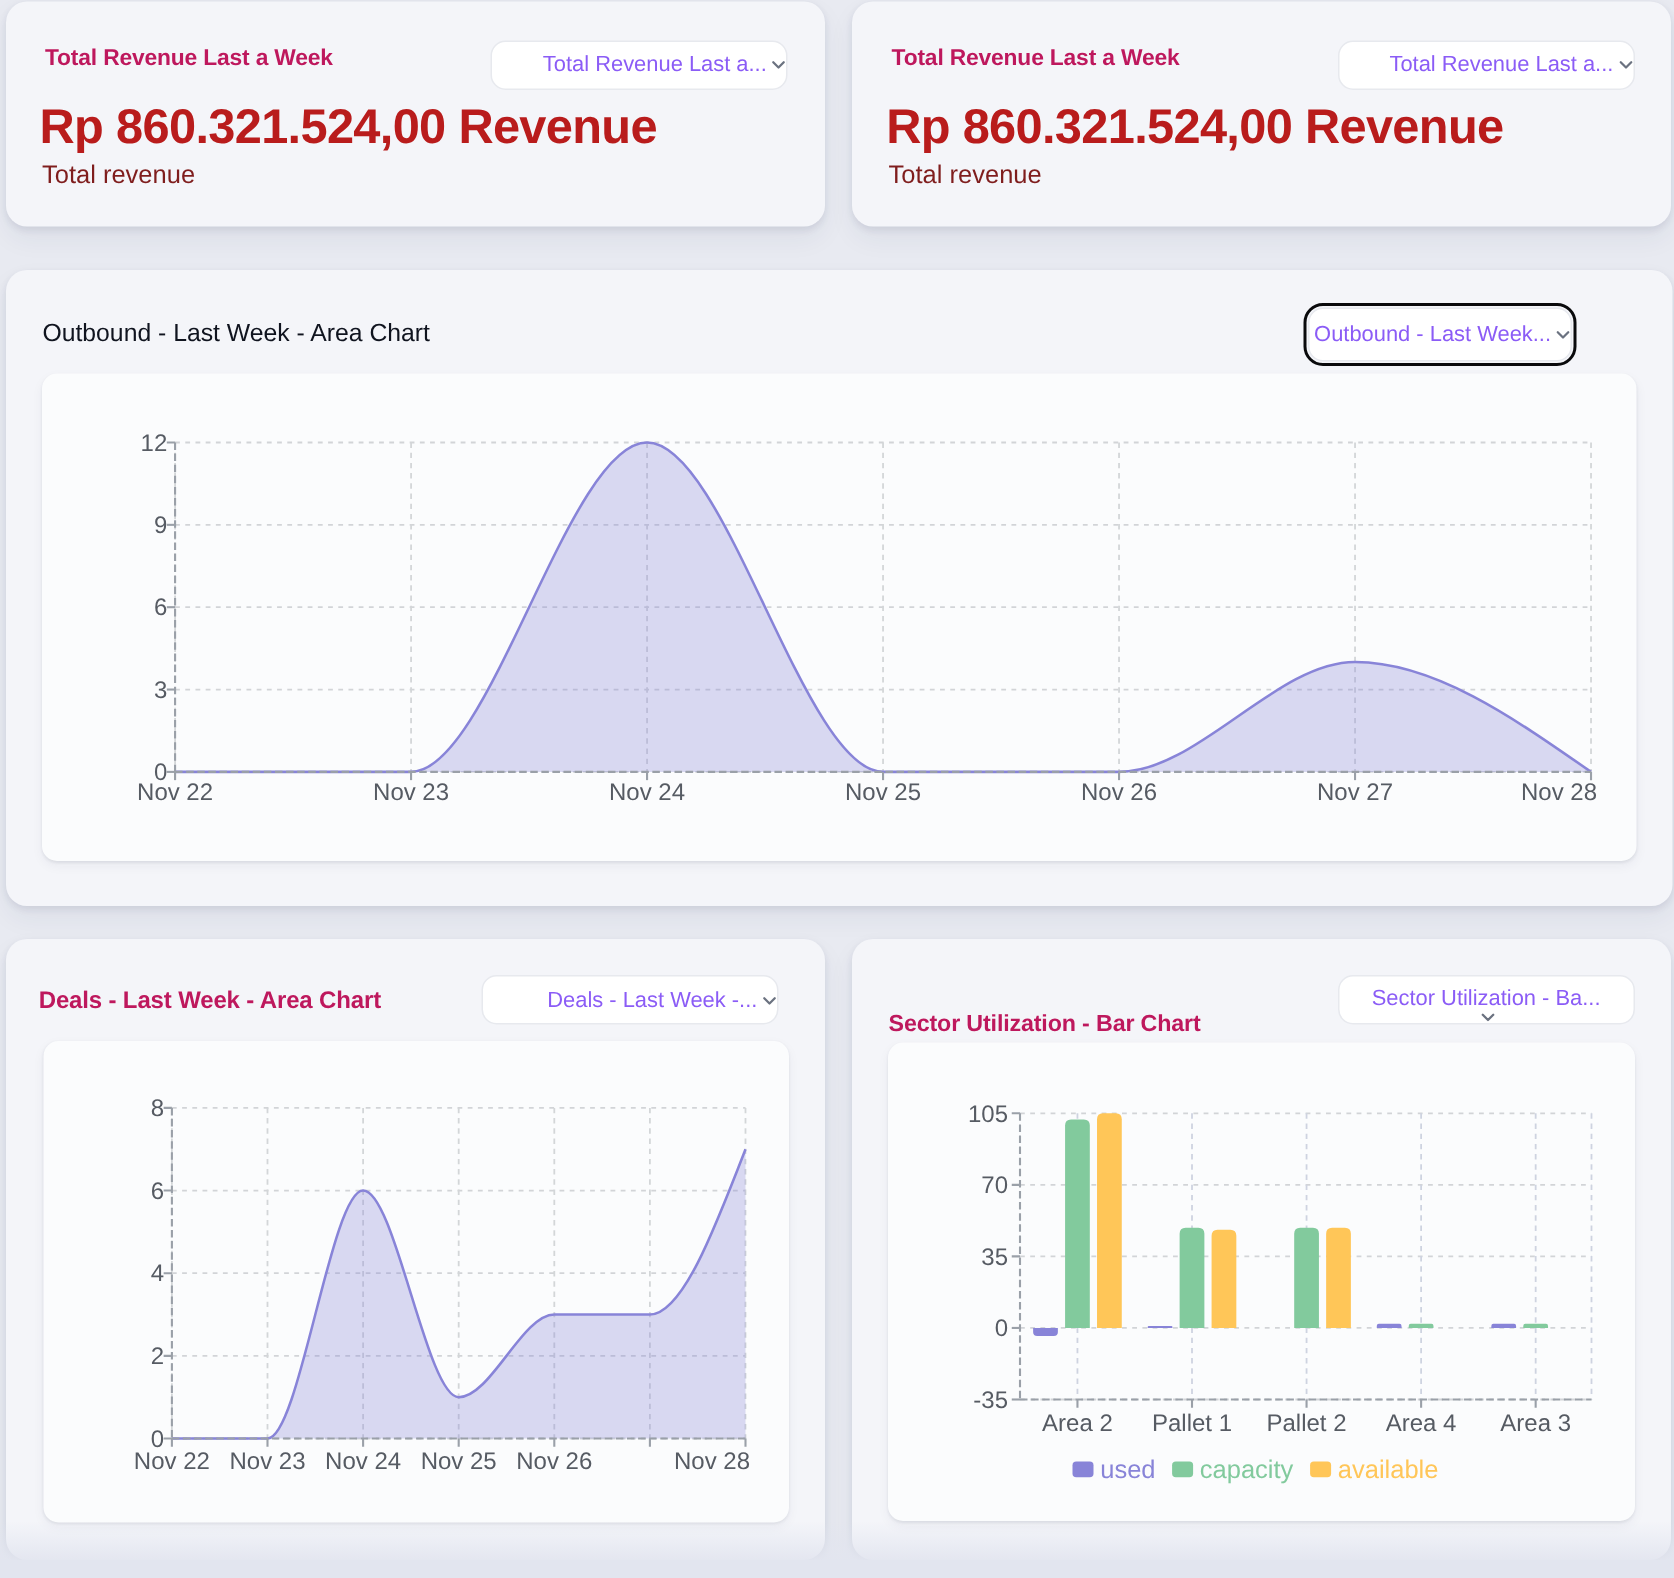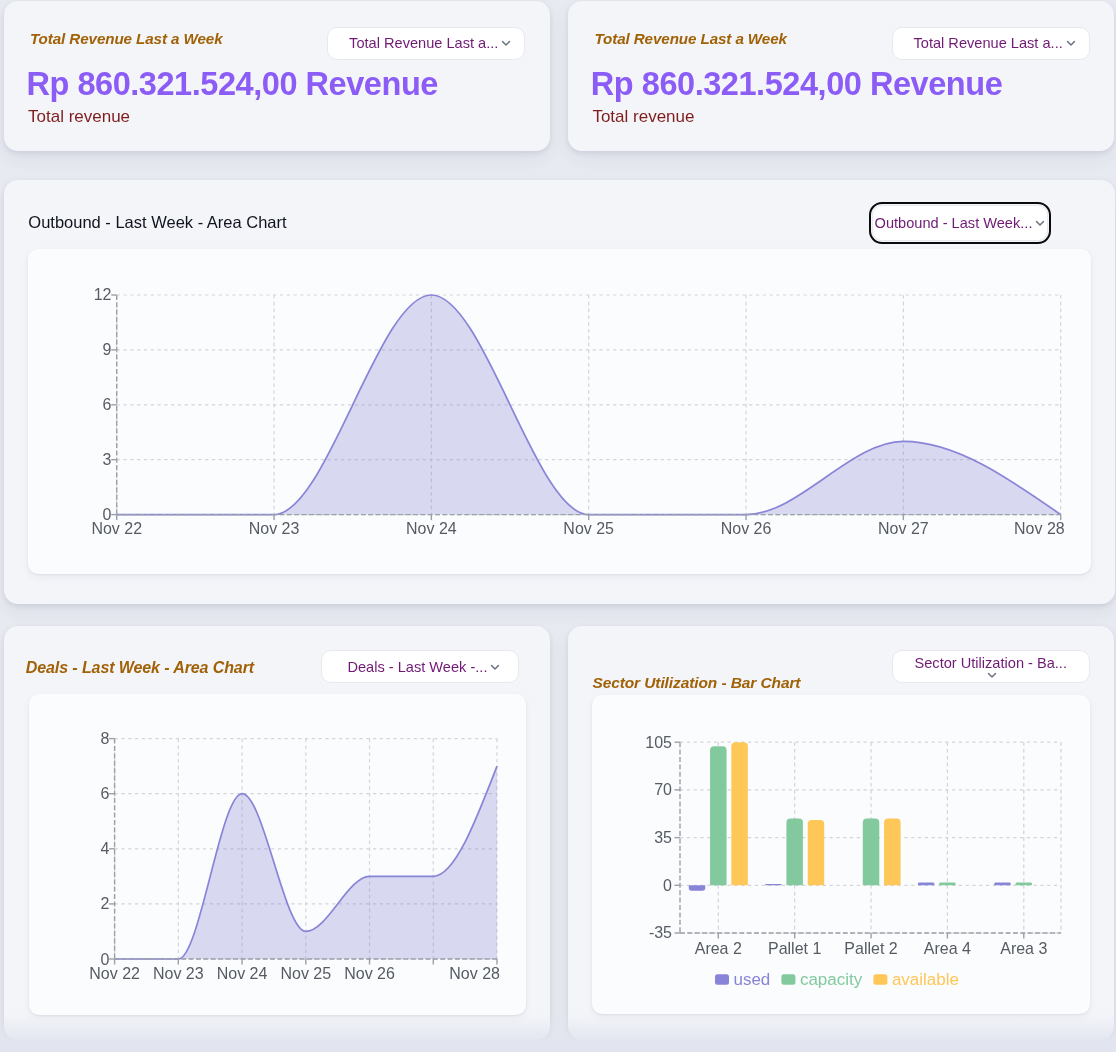--- a/index.html
+++ b/index.html
@@ -1,23 +1,23 @@
 <!DOCTYPE html>
 <html><head><meta charset="utf-8"><style>
 * { margin:0; padding:0; box-sizing:border-box; }
 html,body { width:1116px; height:1052px; background:#e8eaf1; font-family:"Liberation Sans", sans-serif; overflow:hidden; }
 .card { position:absolute; background:#f4f5f9; border-radius:14px; box-shadow:0 2px 5px rgba(40,50,90,.10), 0 8px 18px rgba(40,50,90,.06); }
 .panel { position:absolute; background:#fbfcfd; border-radius:10px; box-shadow:0 1px 2px rgba(30,40,70,.08), 0 3px 8px rgba(30,40,70,.05); }
-.ctitle { position:absolute; font-size:16px; font-weight:700; color:#a16207; letter-spacing:-.1px;font-style:italic; }
+.ctitle { position:absolute; font-size:16px; font-weight:700; color:#be185d; letter-spacing:-.1px; }
 .t1 { font-size:15.2px; }
 .t3 { font-size:15.5px; }
 .ctitle2 { position:absolute; font-size:16.5px; font-weight:400; color:#10141f; }
-.big { position:absolute; font-size:32.5px; font-weight:700; color:#8b5cf6; letter-spacing:-.45px; }
+.big { position:absolute; font-size:32.5px; font-weight:700; color:#b91c1c; letter-spacing:-.45px; }
 .sub { position:absolute; font-size:17px; color:#7f1d1d; }
-.dd { position:absolute; background:#fff; border:1px solid #e7e9ee; border-radius:10px; display:flex; align-items:center; justify-content:center; font-size:14.6px; color:#701a75; }
+.dd { position:absolute; background:#fff; border:1px solid #e7e9ee; border-radius:10px; display:flex; align-items:center; justify-content:flex-end; font-size:14.6px; color:#8b5cf6; }
 svg text { font-family:"Liberation Sans", sans-serif; }
 </style></head><body>
 <div class="card" style="left:4px;top:1px;width:546px;height:149.5px">
     <div class="ctitle t1" style="left:26px;top:28.6px">Total Revenue Last a Week</div>
     <div class="big" style="left:22.4px;top:64.5px">Rp 860.321.524,00 Revenue</div>
     <div class="sub" style="left:24px;top:106px">Total revenue</div>
     <div class="dd" style="left:323.3px;top:25.5px;width:197.9px;height:33px;padding-left:8px;">
       <span>Total Revenue Last a...</span>
       <svg width="10" height="7" viewBox="0 0 10 7" style="margin-left:3px;margin-top:1px">
         <polyline points="1.5,1.5 5,5 8.5,1.5" fill="none" stroke="#6b7280" stroke-width="1.5" stroke-linecap="round" stroke-linejoin="round"></polyline>

